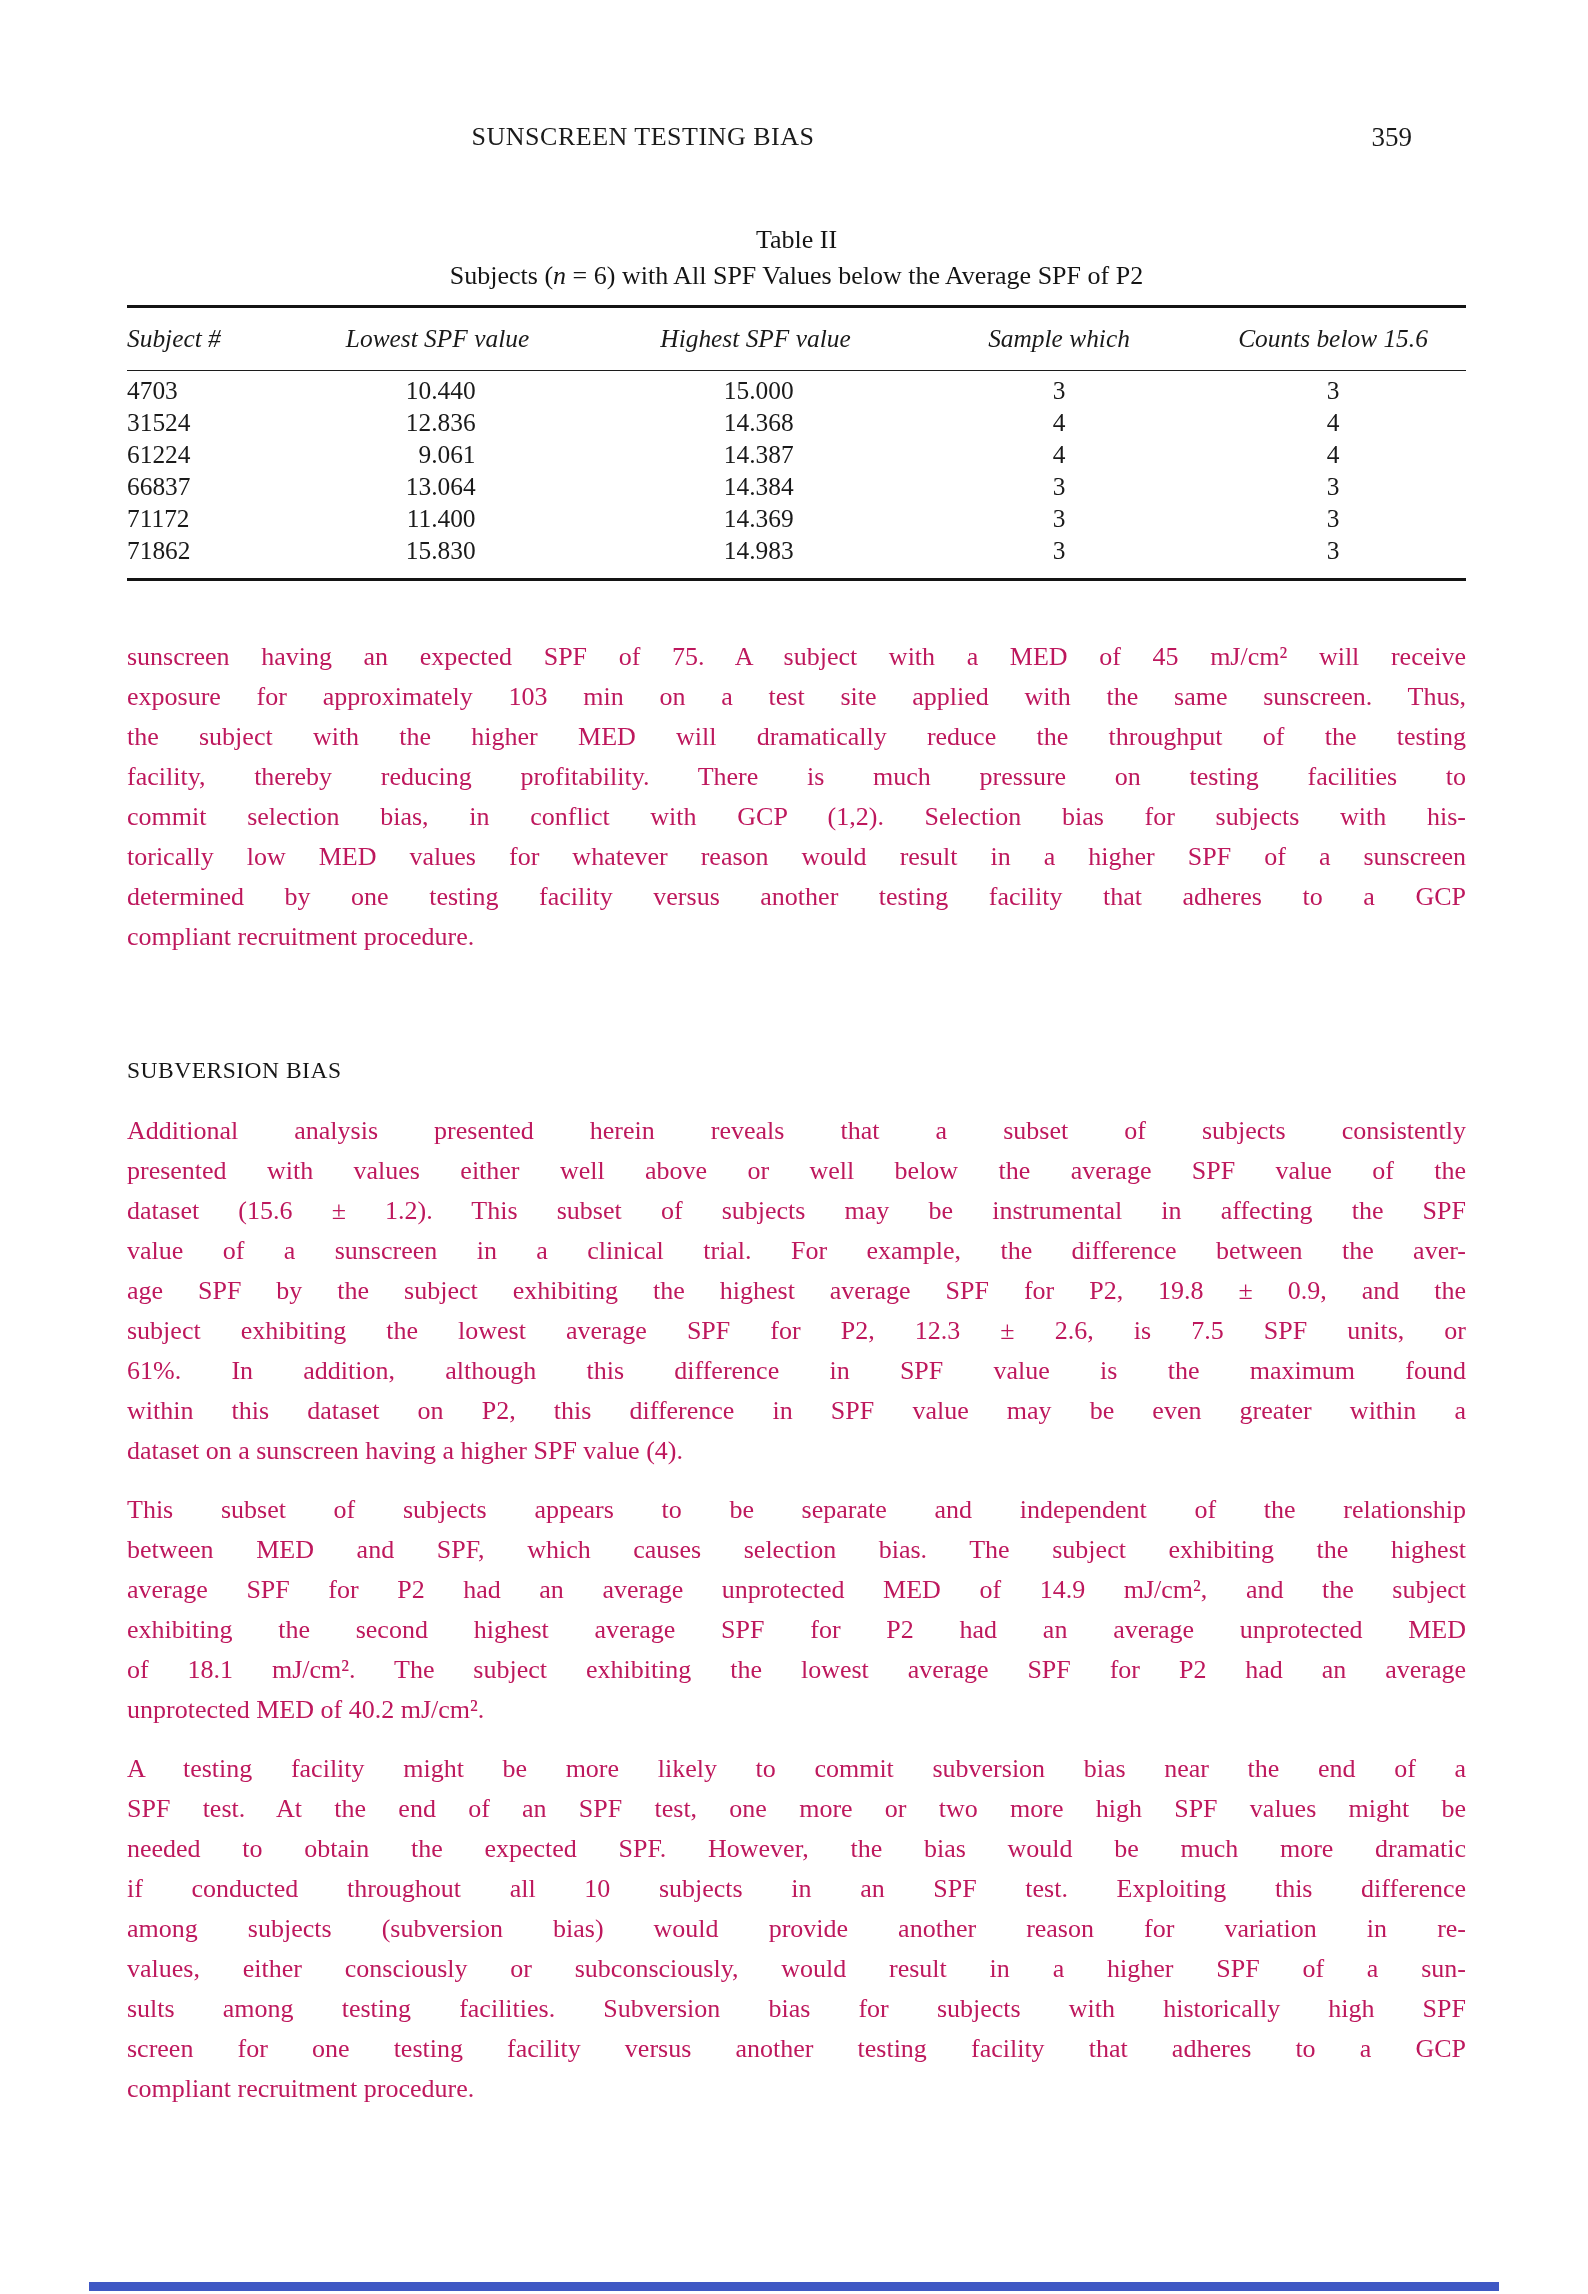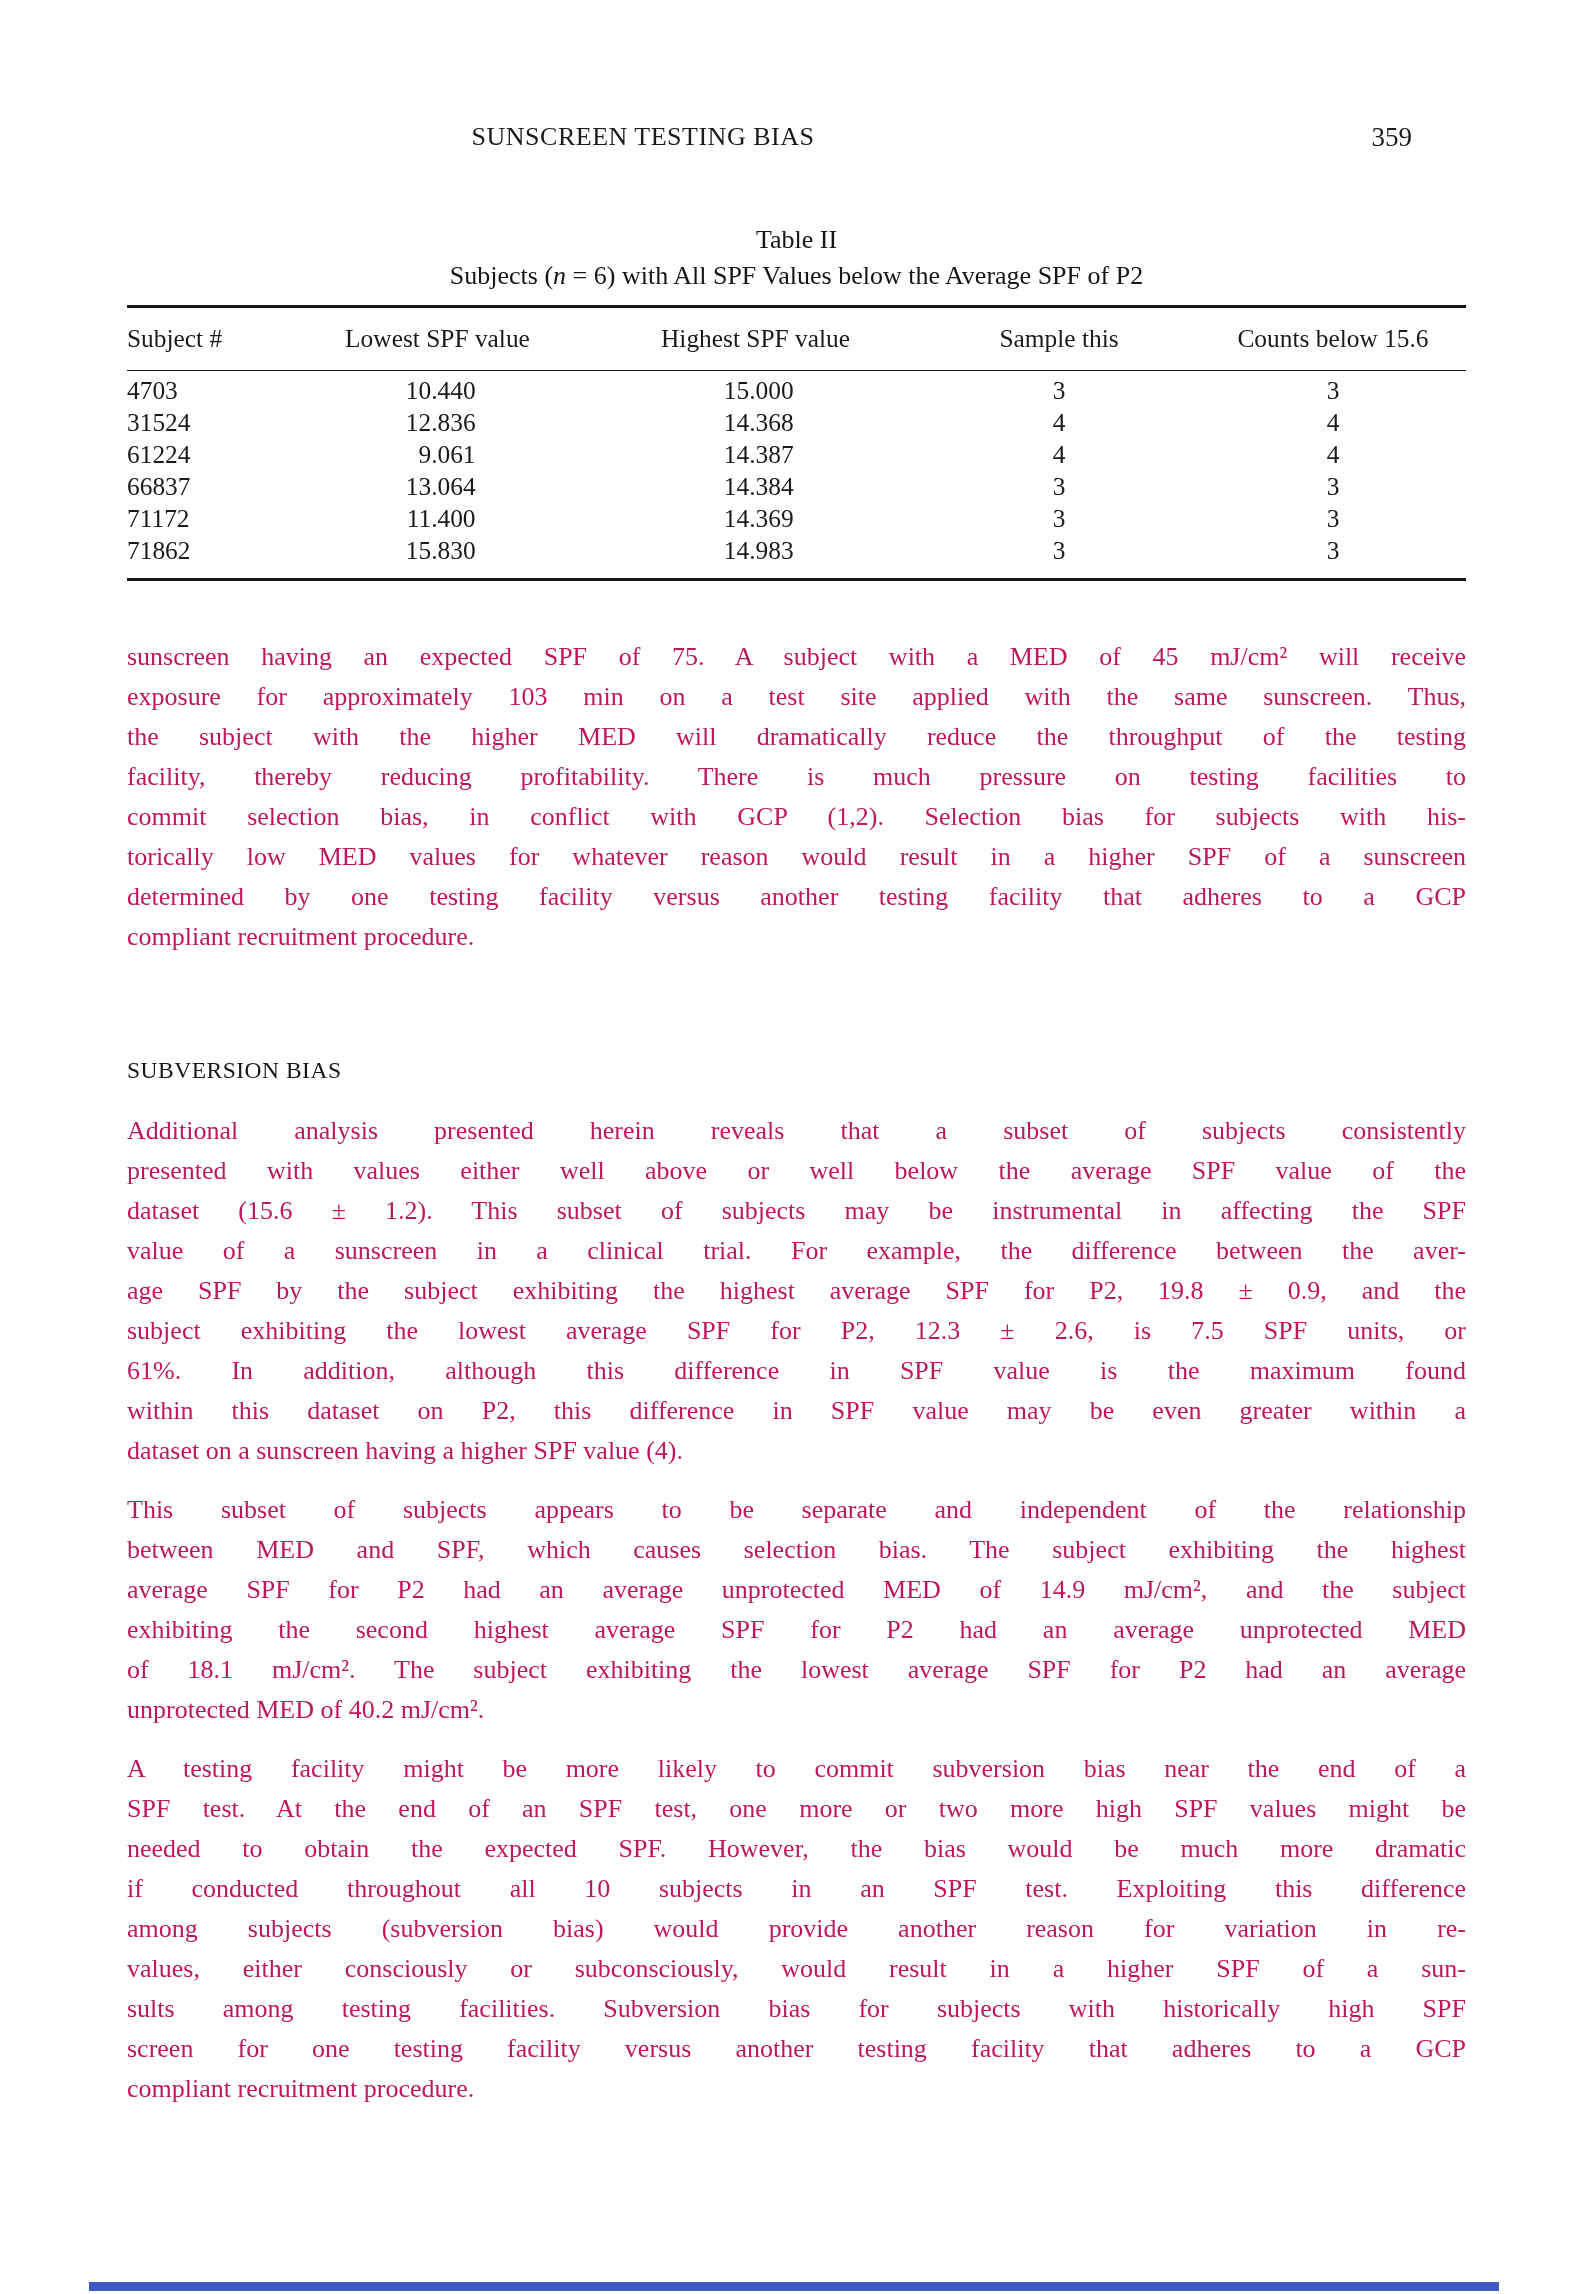--- a/index.html
+++ b/index.html
@@ -29,21 +29,21 @@
 
   
   .table-section { position: absolute; top: 226px; left: 127px; width: 1339px; }
   .table-title { text-align: center; font-size: 26px; line-height: 28px; color: #151515; }
   .table-caption { text-align: center; font-size: 26px; line-height: 28px; margin-top: 7.5px; color: #151515; }
   .table-caption i { font-style: italic; }
   .dtable { margin-top: 15px; border-top: 3.8px solid #141414; border-bottom: 3.8px solid #141414; }
   .thead {
     display: grid; grid-template-columns: 155px 311px 325px 282px 266px;
     padding: 17px 0 19px; font-size: 25.4px; line-height: 26px;
-    border-bottom: 1.9px solid #1c1c1c; color: #1a1a1a;
+    border-bottom: 1.9px solid #1c1c1c; color: #1a1a1a; font-style: italic;
   }
   .tbody { padding: 3.8px 0 11.3px; }
   .trow {
     display: grid; grid-template-columns: 155px 311px 325px 282px 266px;
     font-size: 25.4px; line-height: 32px; color: #1a1a1a;
   }
   .c0 { text-align: left; }
   .c1, .c2, .c3, .c4 { text-align: center; }
   .num { display: inline-block; width: 6ch; text-align: right; }
 
@@ -77,21 +77,21 @@
   </div>
 
   <div class="table-section">
     <div class="table-title">Table II</div>
     <div class="table-caption"><span>Subjects (</span><i>n</i><span> = 6) with All SPF Values below the Average SPF of P2</span></div>
     <div class="dtable">
       <div class="thead" id="thead">
           <div class="c0">Subject #</div>
           <div class="c1">Lowest SPF value</div>
           <div class="c2">Highest SPF value</div>
-          <div class="c3">Sample this</div>
+          <div class="c3">Sample which</div>
           <div class="c4">Counts below 15.6</div>
         </div>
       <div class="tbody" id="tbody">
           <div class="trow">
             <div class="c0">4703</div>
             <div class="c1"><span class="num">10.440</span></div>
             <div class="c2"><span class="num">15.000</span></div>
             <div class="c3">3</div>
             <div class="c4">3</div>
           </div>

